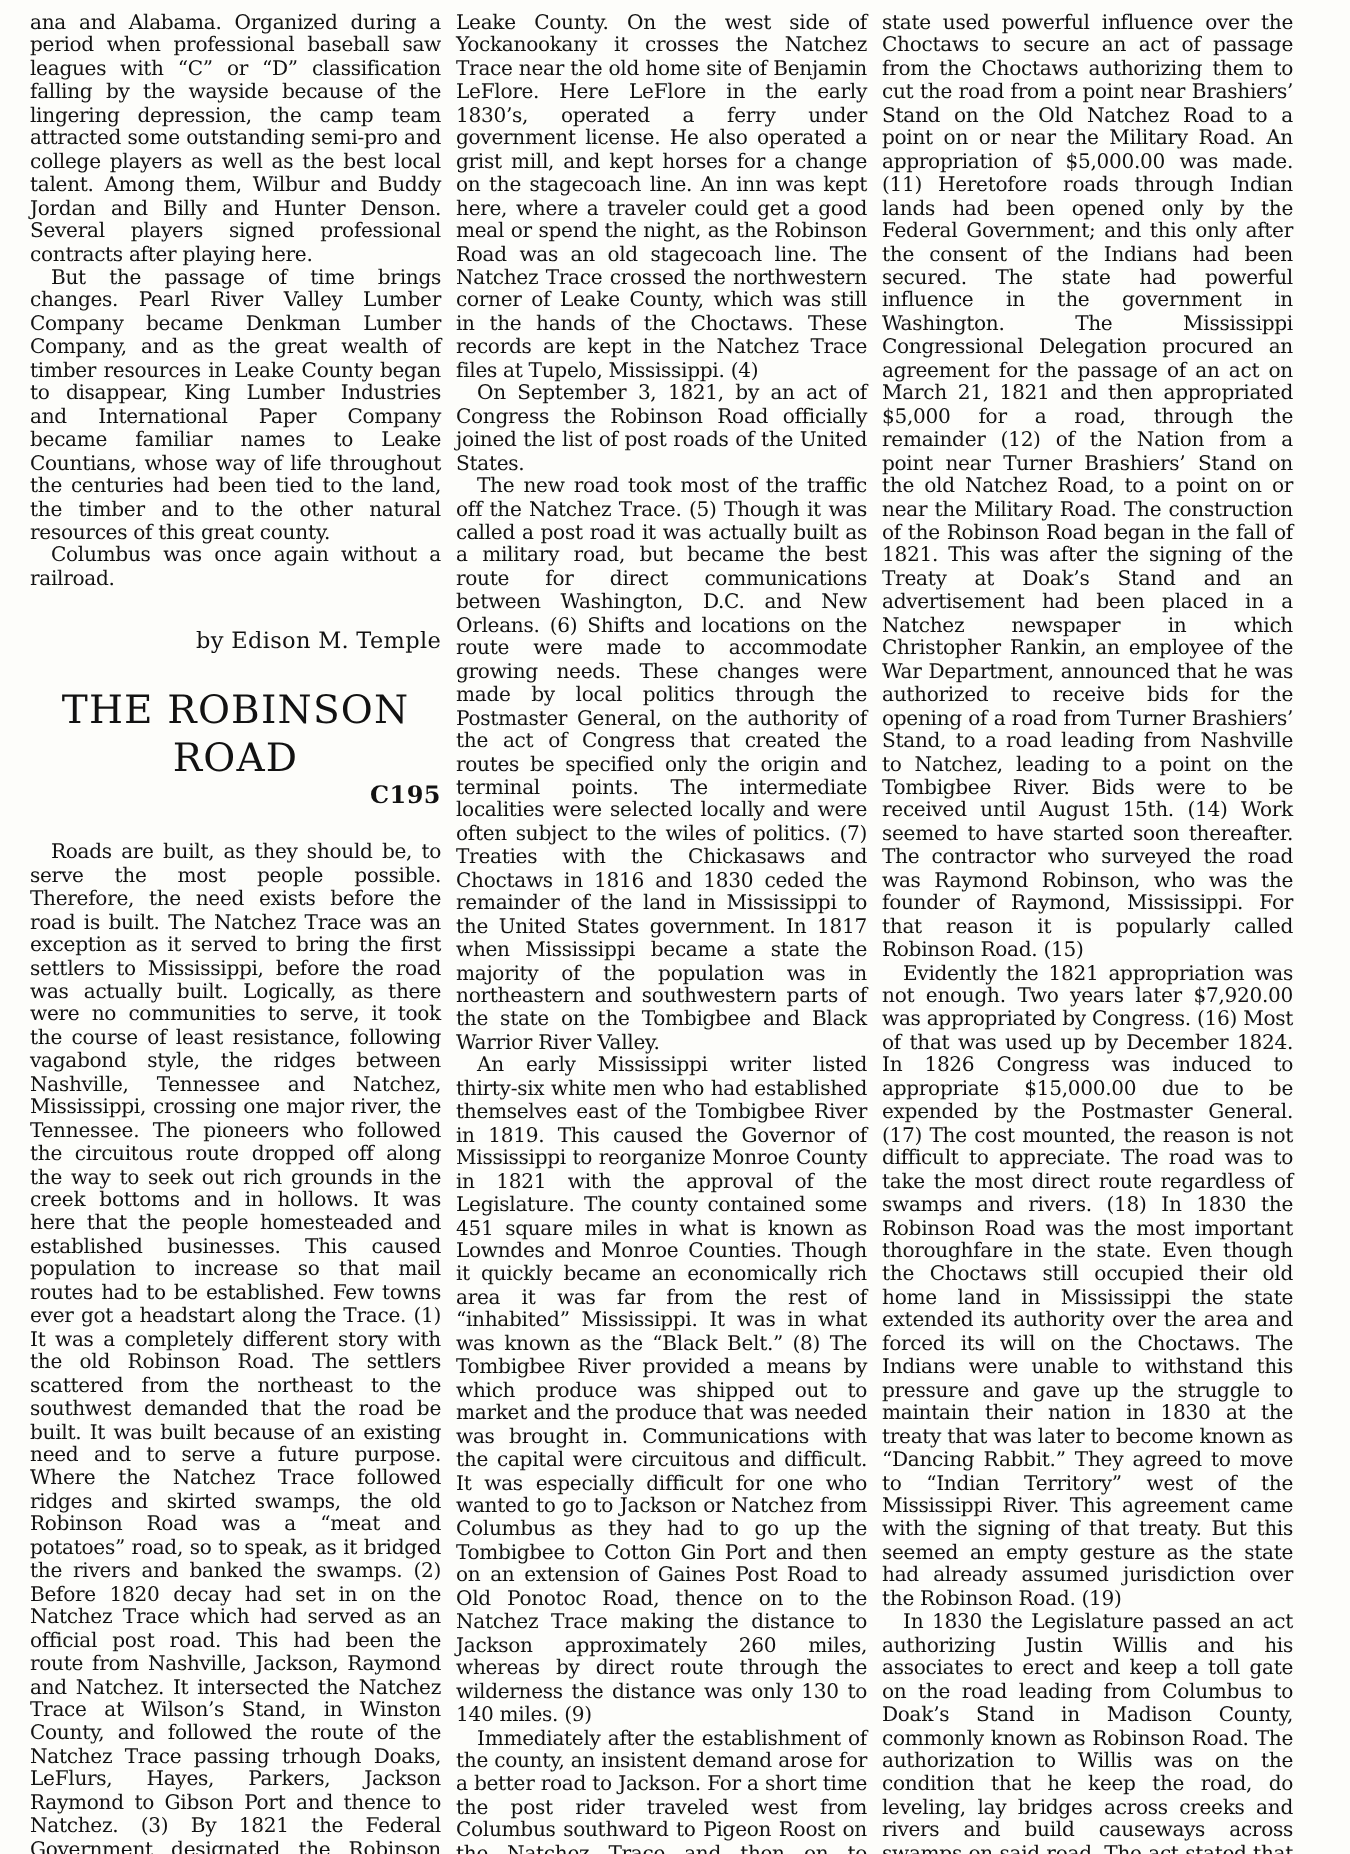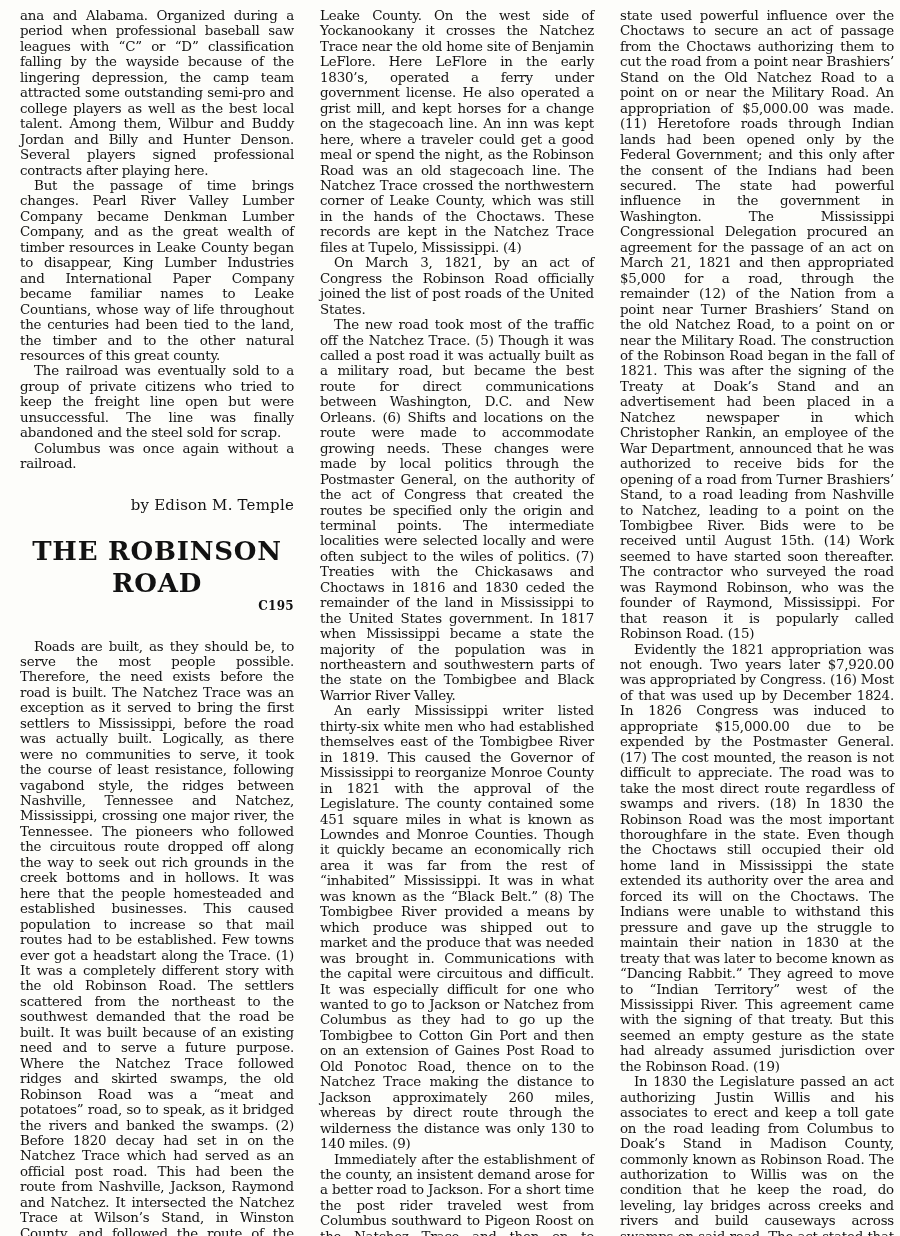--- a/index.html
+++ b/index.html
@@ -11,21 +11,21 @@
     height: 1236px;
     background: #fdfdfa;
     overflow: hidden;
   }
   .page {
     box-sizing: border-box;
     width: 900px;
     height: 1236px;
     display: flex;
     padding: 8px 7px 0 20px;
-    gap: 26px;
+    gap: 10px;
   }
   .col {
     flex: 0 0 274px;
     width: 274px;
     font-family: "DejaVu Serif", "Liberation Serif", serif;
     font-size: 13.4px;
     line-height: 15.45px;
     letter-spacing: -0.2px;
     color: #121212;
     text-align: justify;
@@ -39,65 +39,64 @@
   }
   .byline {
     margin-top: 26px;
     font-weight: normal;
     text-align: right;
     font-size: 15px;
     letter-spacing: 0.2px;
   }
   .article-title {
     margin-top: 22px;
-    font-weight: bold;
+    font-weight: normal;
     text-align: center;
     font-size: 26px;
     line-height: 32px;
     letter-spacing: 0.8px;
     text-indent: 0;
   }
   .article-code {
     font-weight: bold;
     text-align: right;
-    font-size: 12px;
+    font-size: 16px;
     margin-top: 0px;
     letter-spacing: 0.3px;
   }
   .col p.lead-after-heading {
     margin-top: 24px;
   }
 </style>
 </head>
 <body>
 
 <div class="page">
 
   <div class="col">
     <p class="cont">ana and Alabama. Organized during a period when professional baseball saw leagues with “C” or “D” classification falling by the wayside because of the lingering depression, the camp team attracted some outstanding semi-pro and college players as well as the best local talent. Among them, Wilbur and Buddy Jordan and Billy and Hunter Denson. Several players signed professional contracts after playing here.</p>
     <p>But the passage of time brings changes. Pearl River Valley Lumber Company became Denkman Lumber Company, and as the great wealth of timber resources in Leake County began to disappear, King Lumber Industries and International Paper Company became familiar names to Leake Countians, whose way of life throughout the centuries had been tied to the land, the timber and to the other natural resources of this great county.</p>
-    <p>The railroad was eventually sold to a group of private citizens who tried to keep the freight line open but were unsuccessful. The line was finally abandoned and the steel sold for scrap.</p>
     <p>Columbus was once again without a railroad.</p>
 
     <div class="byline">by Edison M. Temple</div>
 
     <div class="article-title">
       <span>THE ROBINSON</span><br>
       <span>ROAD</span>
     </div>
 
     <div class="article-code">C195</div>
 
     <p class="lead-after-heading">Roads are built, as they should be, to serve the most people possible. Therefore, the need exists before the road is built. The Natchez Trace was an exception as it served to bring the first settlers to Mississippi, before the road was actually built. Logically, as there were no communities to serve, it took the course of least resistance, following vagabond style, the ridges between Nashville, Tennessee and Natchez, Mississippi, crossing one major river, the Tennessee. The pioneers who followed the circuitous route dropped off along the way to seek out rich grounds in the creek bottoms and in hollows. It was here that the people homesteaded and established businesses. This caused population to increase so that mail routes had to be established. Few towns ever got a headstart along the Trace. (1) It was a completely different story with the old Robinson Road. The settlers scattered from the northeast to the southwest demanded that the road be built. It was built because of an existing need and to serve a future purpose. Where the Natchez Trace followed ridges and skirted swamps, the old Robinson Road was a “meat and potatoes” road, so to speak, as it bridged the rivers and banked the swamps. (2) Before 1820 decay had set in on the Natchez Trace which had served as an official post road. This had been the route from Nashville, Jackson, Raymond and Natchez. It intersected the Natchez Trace at Wilson’s Stand, in Winston County, and followed the route of the Natchez Trace passing trhough Doaks, LeFlurs, Hayes, Parkers, Jackson Raymond to Gibson Port and thence to Natchez. (3) By 1821 the Federal Government designated the Robinson Road as a mail route and ordered the road be improved from Columbus to Natchez. The road traverses Leake County in a northeast and southwest direction passing through Marydell, Hopaki, and Ofahoma in</p>
 
   </div>
 
   <div class="col">
     <p class="cont">Leake County. On the west side of Yockanookany it crosses the Natchez Trace near the old home site of Benjamin LeFlore. Here LeFlore in the early 1830’s, operated a ferry under government license. He also operated a grist mill, and kept horses for a change on the stagecoach line. An inn was kept here, where a traveler could get a good meal or spend the night, as the Robinson Road was an old stagecoach line. The Natchez Trace crossed the northwestern corner of Leake County, which was still in the hands of the Choctaws. These records are kept in the Natchez Trace files at Tupelo, Mississippi. (4)</p>
-    <p>On March 3, 1821, by an act of Congress the Robinson Road officially joined the list of post roads of the United States.</p>
+    <p>On September 3, 1821, by an act of Congress the Robinson Road officially joined the list of post roads of the United States.</p>
     <p>The new road took most of the traffic off the Natchez Trace. (5) Though it was called a post road it was actually built as a military road, but became the best route for direct communications between Washington, D.C. and New Orleans. (6) Shifts and locations on the route were made to accommodate growing needs. These changes were made by local politics through the Postmaster General, on the authority of the act of Congress that created the routes be specified only the origin and terminal points. The intermediate localities were selected locally and were often subject to the wiles of politics. (7) Treaties with the Chickasaws and Choctaws in 1816 and 1830 ceded the remainder of the land in Mississippi to the United States government. In 1817 when Mississippi became a state the majority of the population was in northeastern and southwestern parts of the state on the Tombigbee and Black Warrior River Valley.</p>
     <p>An early Mississippi writer listed thirty-six white men who had established themselves east of the Tombigbee River in 1819. This caused the Governor of Mississippi to reorganize Monroe County in 1821 with the approval of the Legislature. The county contained some 451 square miles in what is known as Lowndes and Monroe Counties. Though it quickly became an economically rich area it was far from the rest of “inhabited” Mississippi. It was in what was known as the “Black Belt.” (8) The Tombigbee River provided a means by which produce was shipped out to market and the produce that was needed was brought in. Communications with the capital were circuitous and difficult. It was especially difficult for one who wanted to go to Jackson or Natchez from Columbus as they had to go up the Tombigbee to Cotton Gin Port and then on an extension of Gaines Post Road to Old Ponotoc Road, thence on to the Natchez Trace making the distance to Jackson approximately 260 miles, whereas by direct route through the wilderness the distance was only 130 to 140 miles. (9)</p>
     <p>Immediately after the establishment of the county, an insistent demand arose for a better road to Jackson. For a short time the post rider traveled west from Columbus southward to Pigeon Roost on the Natchez Trace and then on to Jackson. While this was an improvement over the Cotton Gin Route, it was not satisfactory and did nothing to shorten the route between Columbus, Jackson and Natchez. (10) The Robinson Road was built to satisfy that need. It cut the Choctaw Nation in half diagonally from the northeast to the southwest. It actually crossed 120 miles of the Choctaw Nations. The</p>
   </div>
 
   <div class="col">
     <p class="cont">state used powerful influence over the Choctaws to secure an act of passage from the Choctaws authorizing them to cut the road from a point near Brashiers’ Stand on the Old Natchez Road to a point on or near the Military Road. An appropriation of $5,000.00 was made. (11) Heretofore roads through Indian lands had been opened only by the Federal Government; and this only after the consent of the Indians had been secured. The state had powerful influence in the government in Washington. The Mississippi Congressional Delegation procured an agreement for the passage of an act on March 21, 1821 and then appropriated $5,000 for a road, through the remainder (12) of the Nation from a point near Turner Brashiers’ Stand on the old Natchez Road, to a point on or near the Military Road. The construction of the Robinson Road began in the fall of 1821. This was after the signing of the Treaty at Doak’s Stand and an advertisement had been placed in a Natchez newspaper in which Christopher Rankin, an employee of the War Department, announced that he was authorized to receive bids for the opening of a road from Turner Brashiers’ Stand, to a road leading from Nashville to Natchez, leading to a point on the Tombigbee River. Bids were to be received until August 15th. (14) Work seemed to have started soon thereafter. The contractor who surveyed the road was Raymond Robinson, who was the founder of Raymond, Mississippi. For that reason it is popularly called Robinson Road. (15)</p>
     <p>Evidently the 1821 appropriation was not enough. Two years later $7,920.00 was appropriated by Congress. (16) Most of that was used up by December 1824. In 1826 Congress was induced to appropriate $15,000.00 due to be expended by the Postmaster General. (17) The cost mounted, the reason is not difficult to appreciate. The road was to take the most direct route regardless of swamps and rivers. (18) In 1830 the Robinson Road was the most important thoroughfare in the state. Even though the Choctaws still occupied their old home land in Mississippi the state extended its authority over the area and forced its will on the Choctaws. The Indians were unable to withstand this pressure and gave up the struggle to maintain their nation in 1830 at the treaty that was later to become known as “Dancing Rabbit.” They agreed to move to “Indian Territory” west of the Mississippi River. This agreement came with the signing of that treaty. But this seemed an empty gesture as the state had already assumed jurisdiction over the Robinson Road. (19)</p>
     <p>In 1830 the Legislature passed an act authorizing Justin Willis and his associates to erect and keep a toll gate on the road leading from Columbus to Doak’s Stand in Madison County, commonly known as Robinson Road. The authorization to Willis was on the condition that he keep the road, do leveling, lay bridges across creeks and rivers and build causeways across swamps on said road. The act stated that there were to be no more than six toll gates, and fines were to be extracted from the violators of the rules pertaining to the gates. The fine was to be for not less than five dollars and more than ten dollars for each violation. The citizens’ fine was for the benefit of the operators in case of the operators violations the fines went to the state. The right to collect tolls was limited to ten years. The tolls began as soon as the bridges crossing Noxubee and other swamps</p>
   </div>

